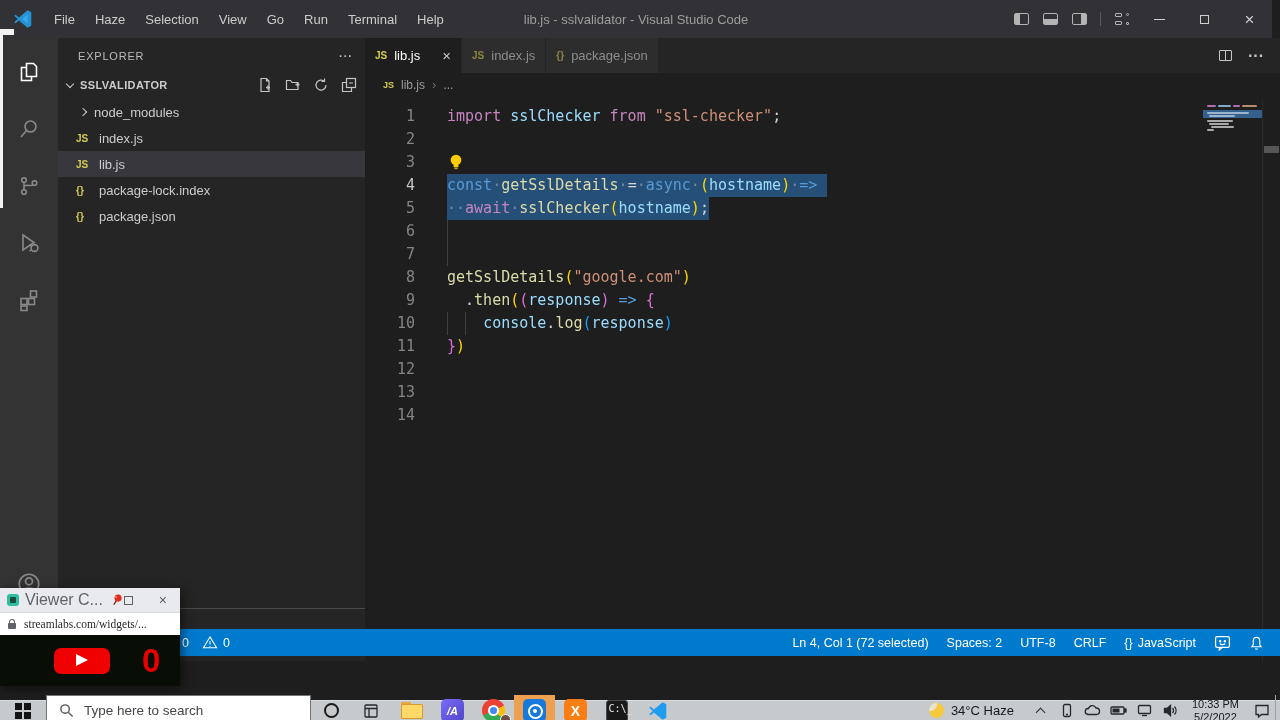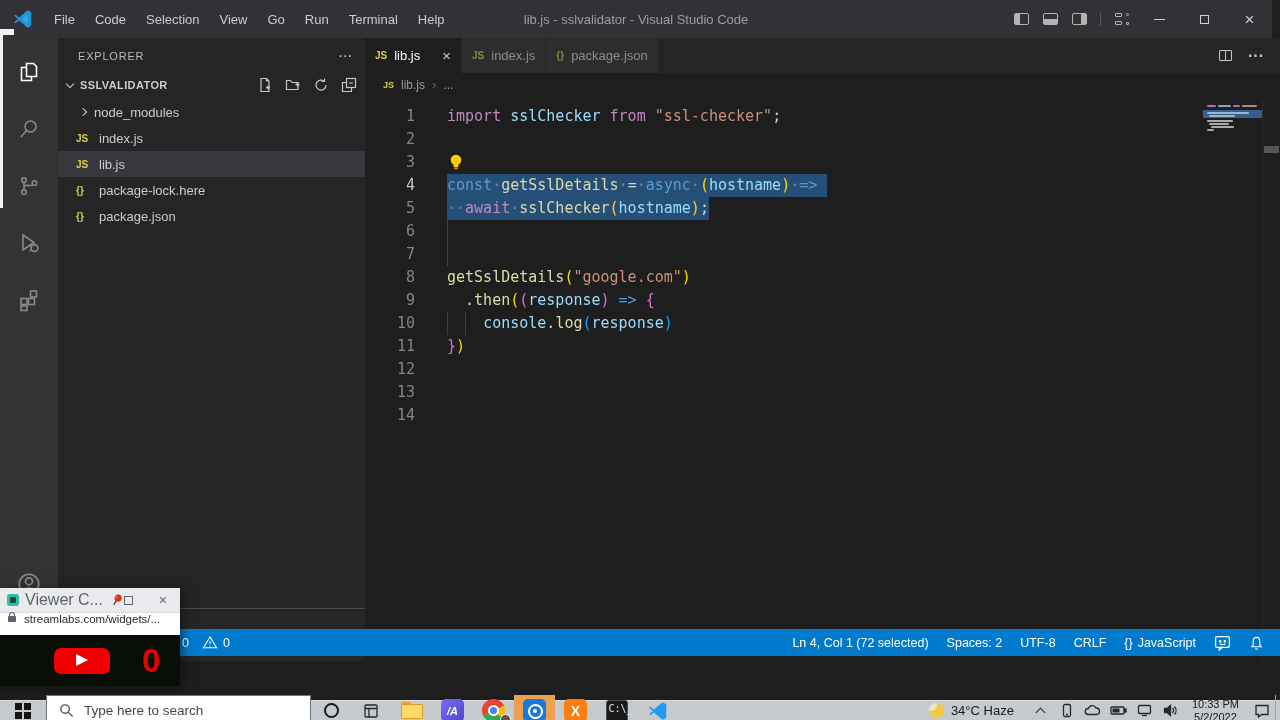--- a/index.html
+++ b/index.html
@@ -103,21 +103,21 @@
 
   
   .widget{position:absolute;left:0;top:588px;width:180px;height:98px;z-index:5;box-shadow:2px 2px 10px rgba(0,0,0,.55);}
   .w-title{height:24px;background:#e8eaed;display:flex;align-items:center;padding:0 7px;}
   .w-fav{width:12px;height:12px;border-radius:3px;background:#2fbfa0;position:relative;flex:none;}
   .w-fav:after{content:"";position:absolute;inset:3px;background:#1a4a40;border-radius:1px;}
   .w-title-text{font-size:16px;color:#5f6368;margin-left:6px;white-space:nowrap;}
   .w-pin{margin-left:8px;}
   .w-restore{width:9px;height:9px;border:1px solid #5f6368;margin-left:auto;}
   .w-close{color:#5f6368;font-size:14px;line-height:1;margin-left:26px;margin-right:6px;}
-  .w-url{height:23px;background:#ffffff;display:flex;padding:0 8px;border-top:1px solid #d8dadd;}
+  .w-url{height:23px;background:#ffffff;display:flex;align-items:center;padding:0 8px;border-top:1px solid #d8dadd;font-family:Liberation Serif, serif;}
   .w-lock{width:8px;height:6px;background:#5f6368;border-radius:1px;position:relative;margin-top:3px;flex:none;}
   .w-lock:before{content:"";position:absolute;left:1px;top:-4px;width:4px;height:4px;border:1.3px solid #5f6368;border-bottom:none;border-radius:3px 3px 0 0;}
   .w-url-text{font-size:11.5px;color:#27292c;margin-left:8px;white-space:nowrap;}
   .w-content{height:51px;background:#080e06;display:flex;align-items:center;}
   .yt-logo{width:56px;height:26px;background:#f00000;border-radius:7px;margin-left:54px;position:relative;flex:none;}
   .yt-logo:after{content:"";position:absolute;left:22px;top:6.5px;border-left:12px solid #ffffff;border-top:6.5px solid transparent;border-bottom:6.5px solid transparent;}
   .yt-count{color:#e60000;font-size:33px;font-weight:bold;margin-left:32px;line-height:1;}
 
   
   .sliver-a{position:absolute;left:0;top:29px;width:14px;height:6px;background:#f2f2f2;z-index:3;}
@@ -170,21 +170,21 @@
 
   <div class="vscode">
 
     <div class="titlebar">
       <svg class="vsc-logo" viewBox="0 0 24 24">
         <path fill="#2493d6" d="M17 2.5 21 4.6 V19.4 L17 21.5 7.6 13.7 4 16.6 2.4 15.5 6.3 12 2.4 8.5 4 7.4 7.6 10.3 Z"></path>
         <path fill="#37a7e6" d="M17 7.2 V16.8 L11 12 Z"></path>
       </svg>
       <div class="menubar" style="display:flex;z-index:2;">
           <span class="menu-item">File</span>
-          <span class="menu-item">Code</span>
+          <span class="menu-item">Haze</span>
           <span class="menu-item">Selection</span>
           <span class="menu-item">View</span>
           <span class="menu-item">Go</span>
           <span class="menu-item">Run</span>
           <span class="menu-item">Terminal</span>
           <span class="menu-item">Help</span>
         </div>
       <div class="tb-title">lib.js - sslvalidator - Visual Studio Code</div>
       <div class="tb-controls">
         <span class="lay-ic lay-left">
@@ -292,21 +292,21 @@
           <div class="tree-row">
             <span class="badge">JS</span>
             <span class="tree-label">index.js</span>
           </div>
           <div class="tree-row selected">
             <span class="badge">JS</span>
             <span class="tree-label">lib.js</span>
           </div>
           <div class="tree-row">
             <span class="badge">{}</span>
-            <span class="tree-label">package-lock.here</span>
+            <span class="tree-label">package-lock.index</span>
           </div>
           <div class="tree-row">
             <span class="badge">{}</span>
             <span class="tree-label">package.json</span>
           </div>
         </div>
       <div class="sb-div" style="top:570px;"></div>
       <div class="sb-div" style="top:597px;"></div>
     </div>
 

